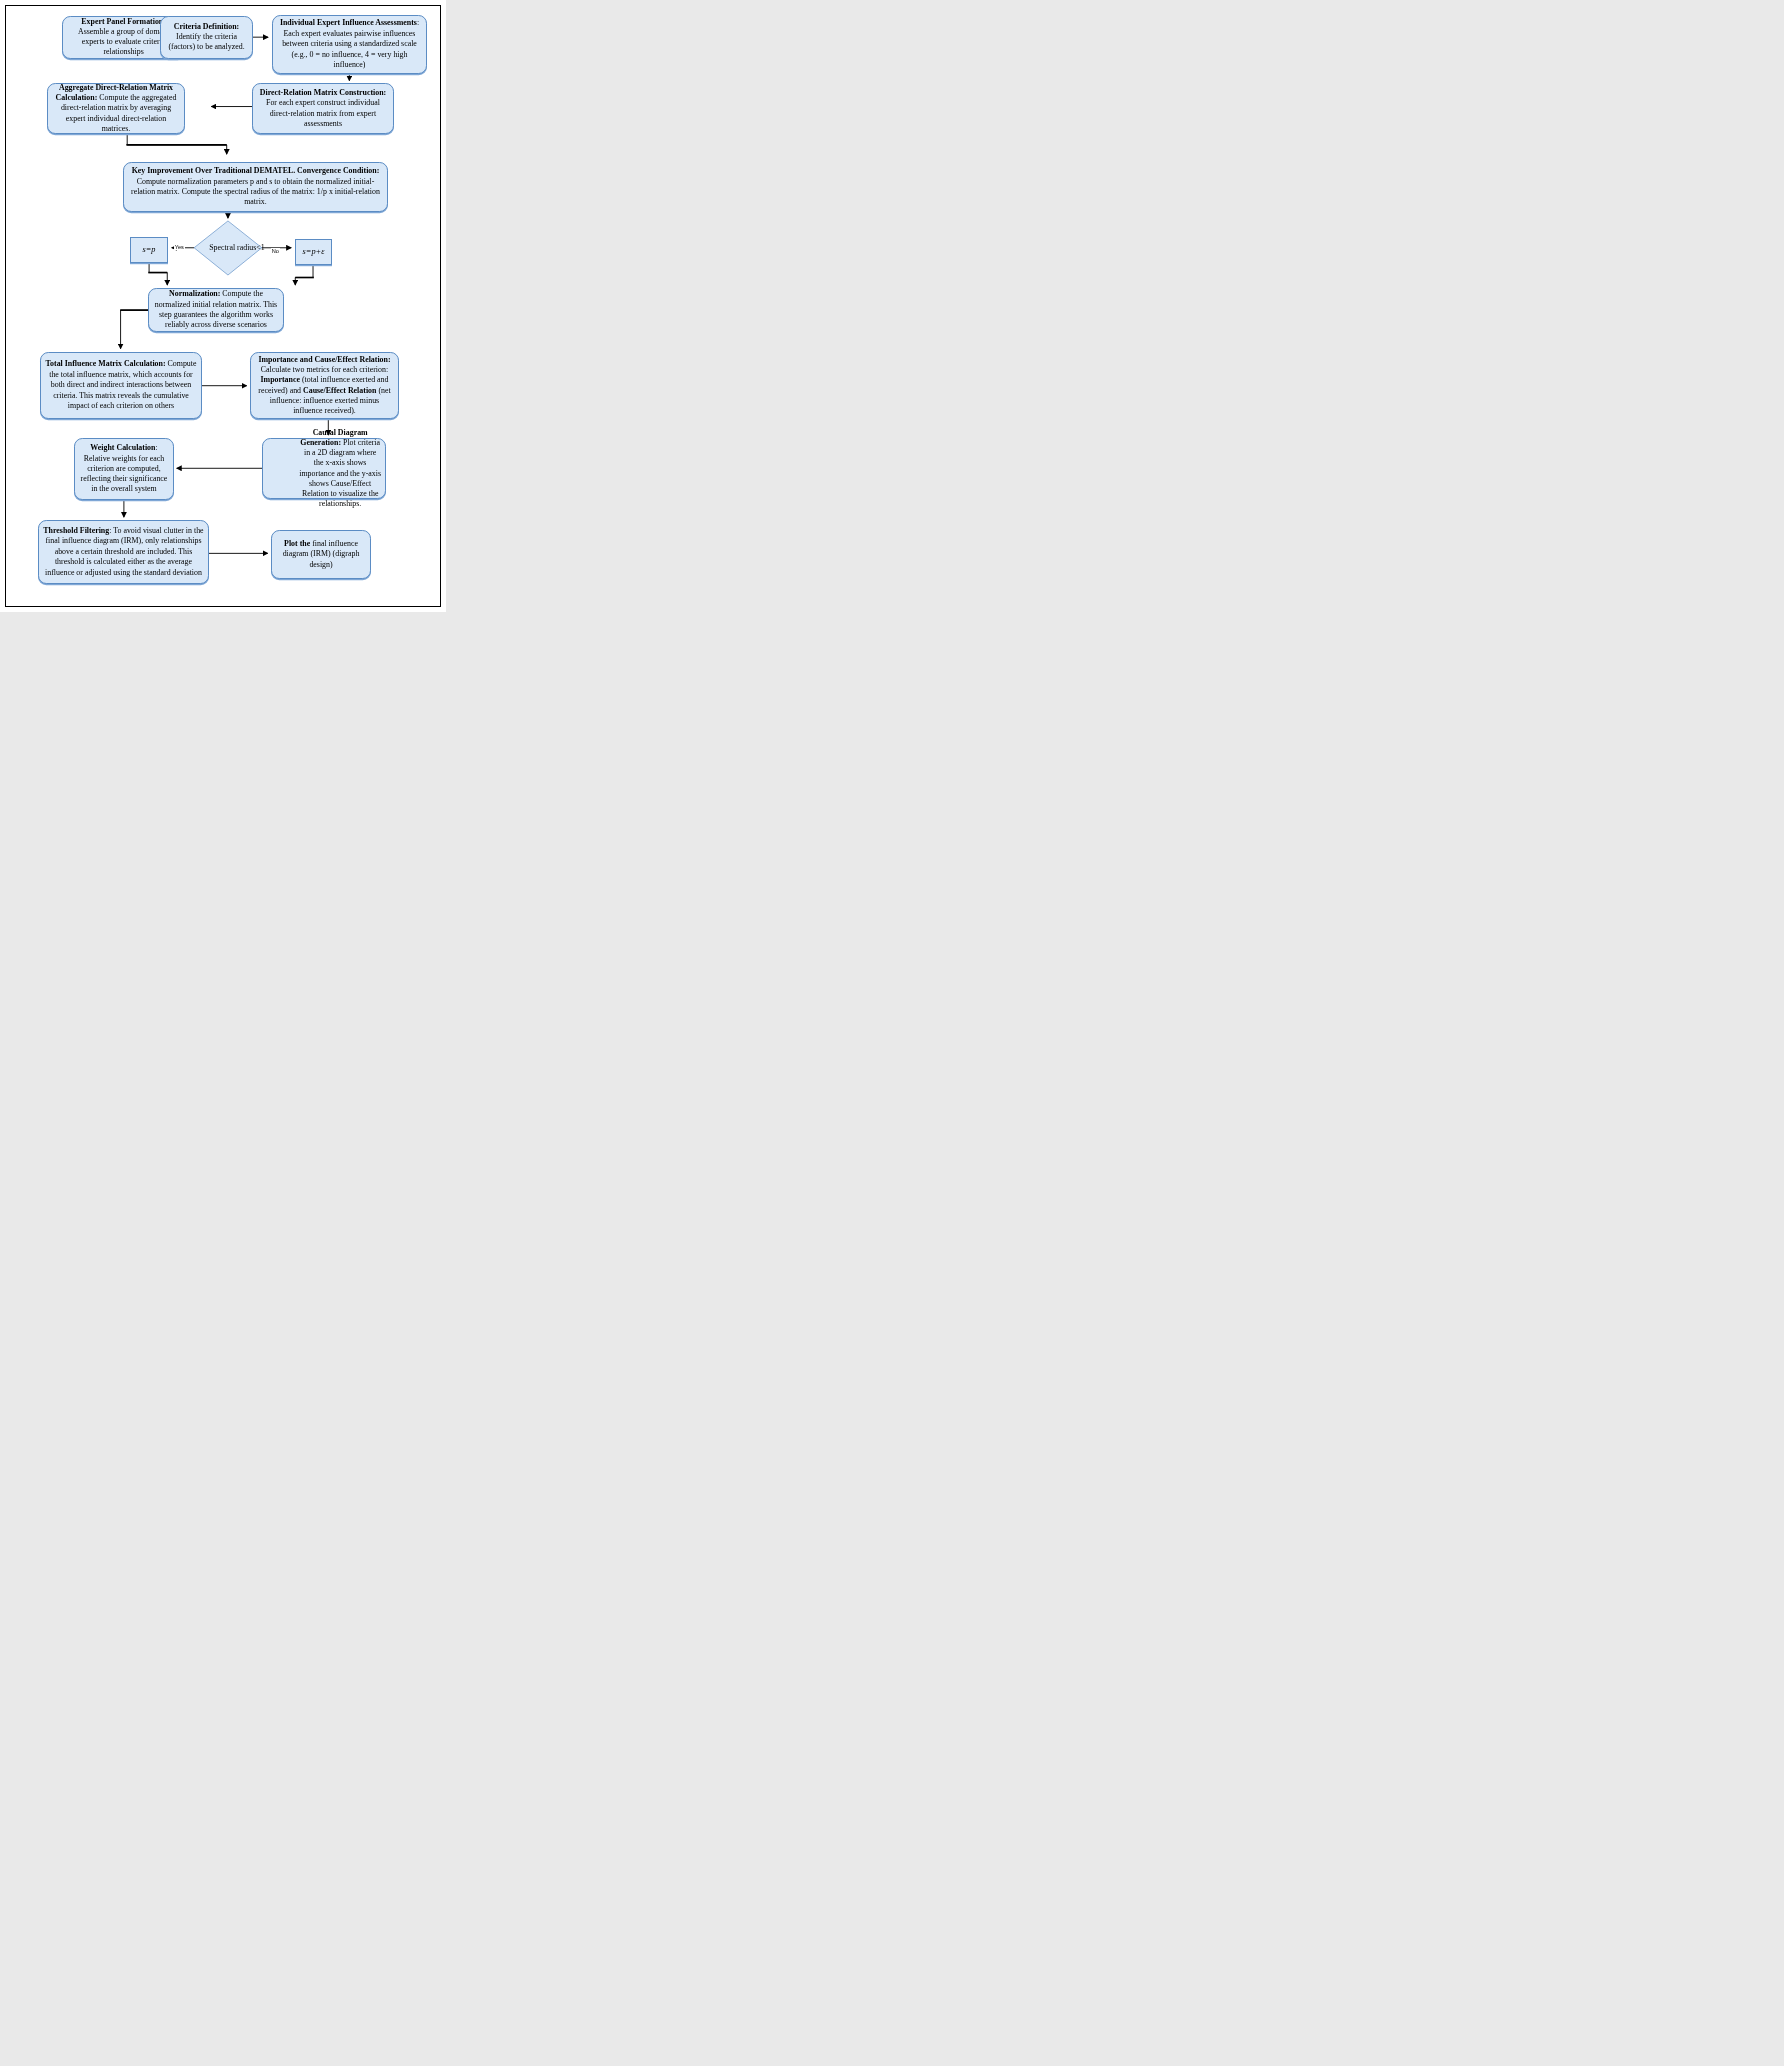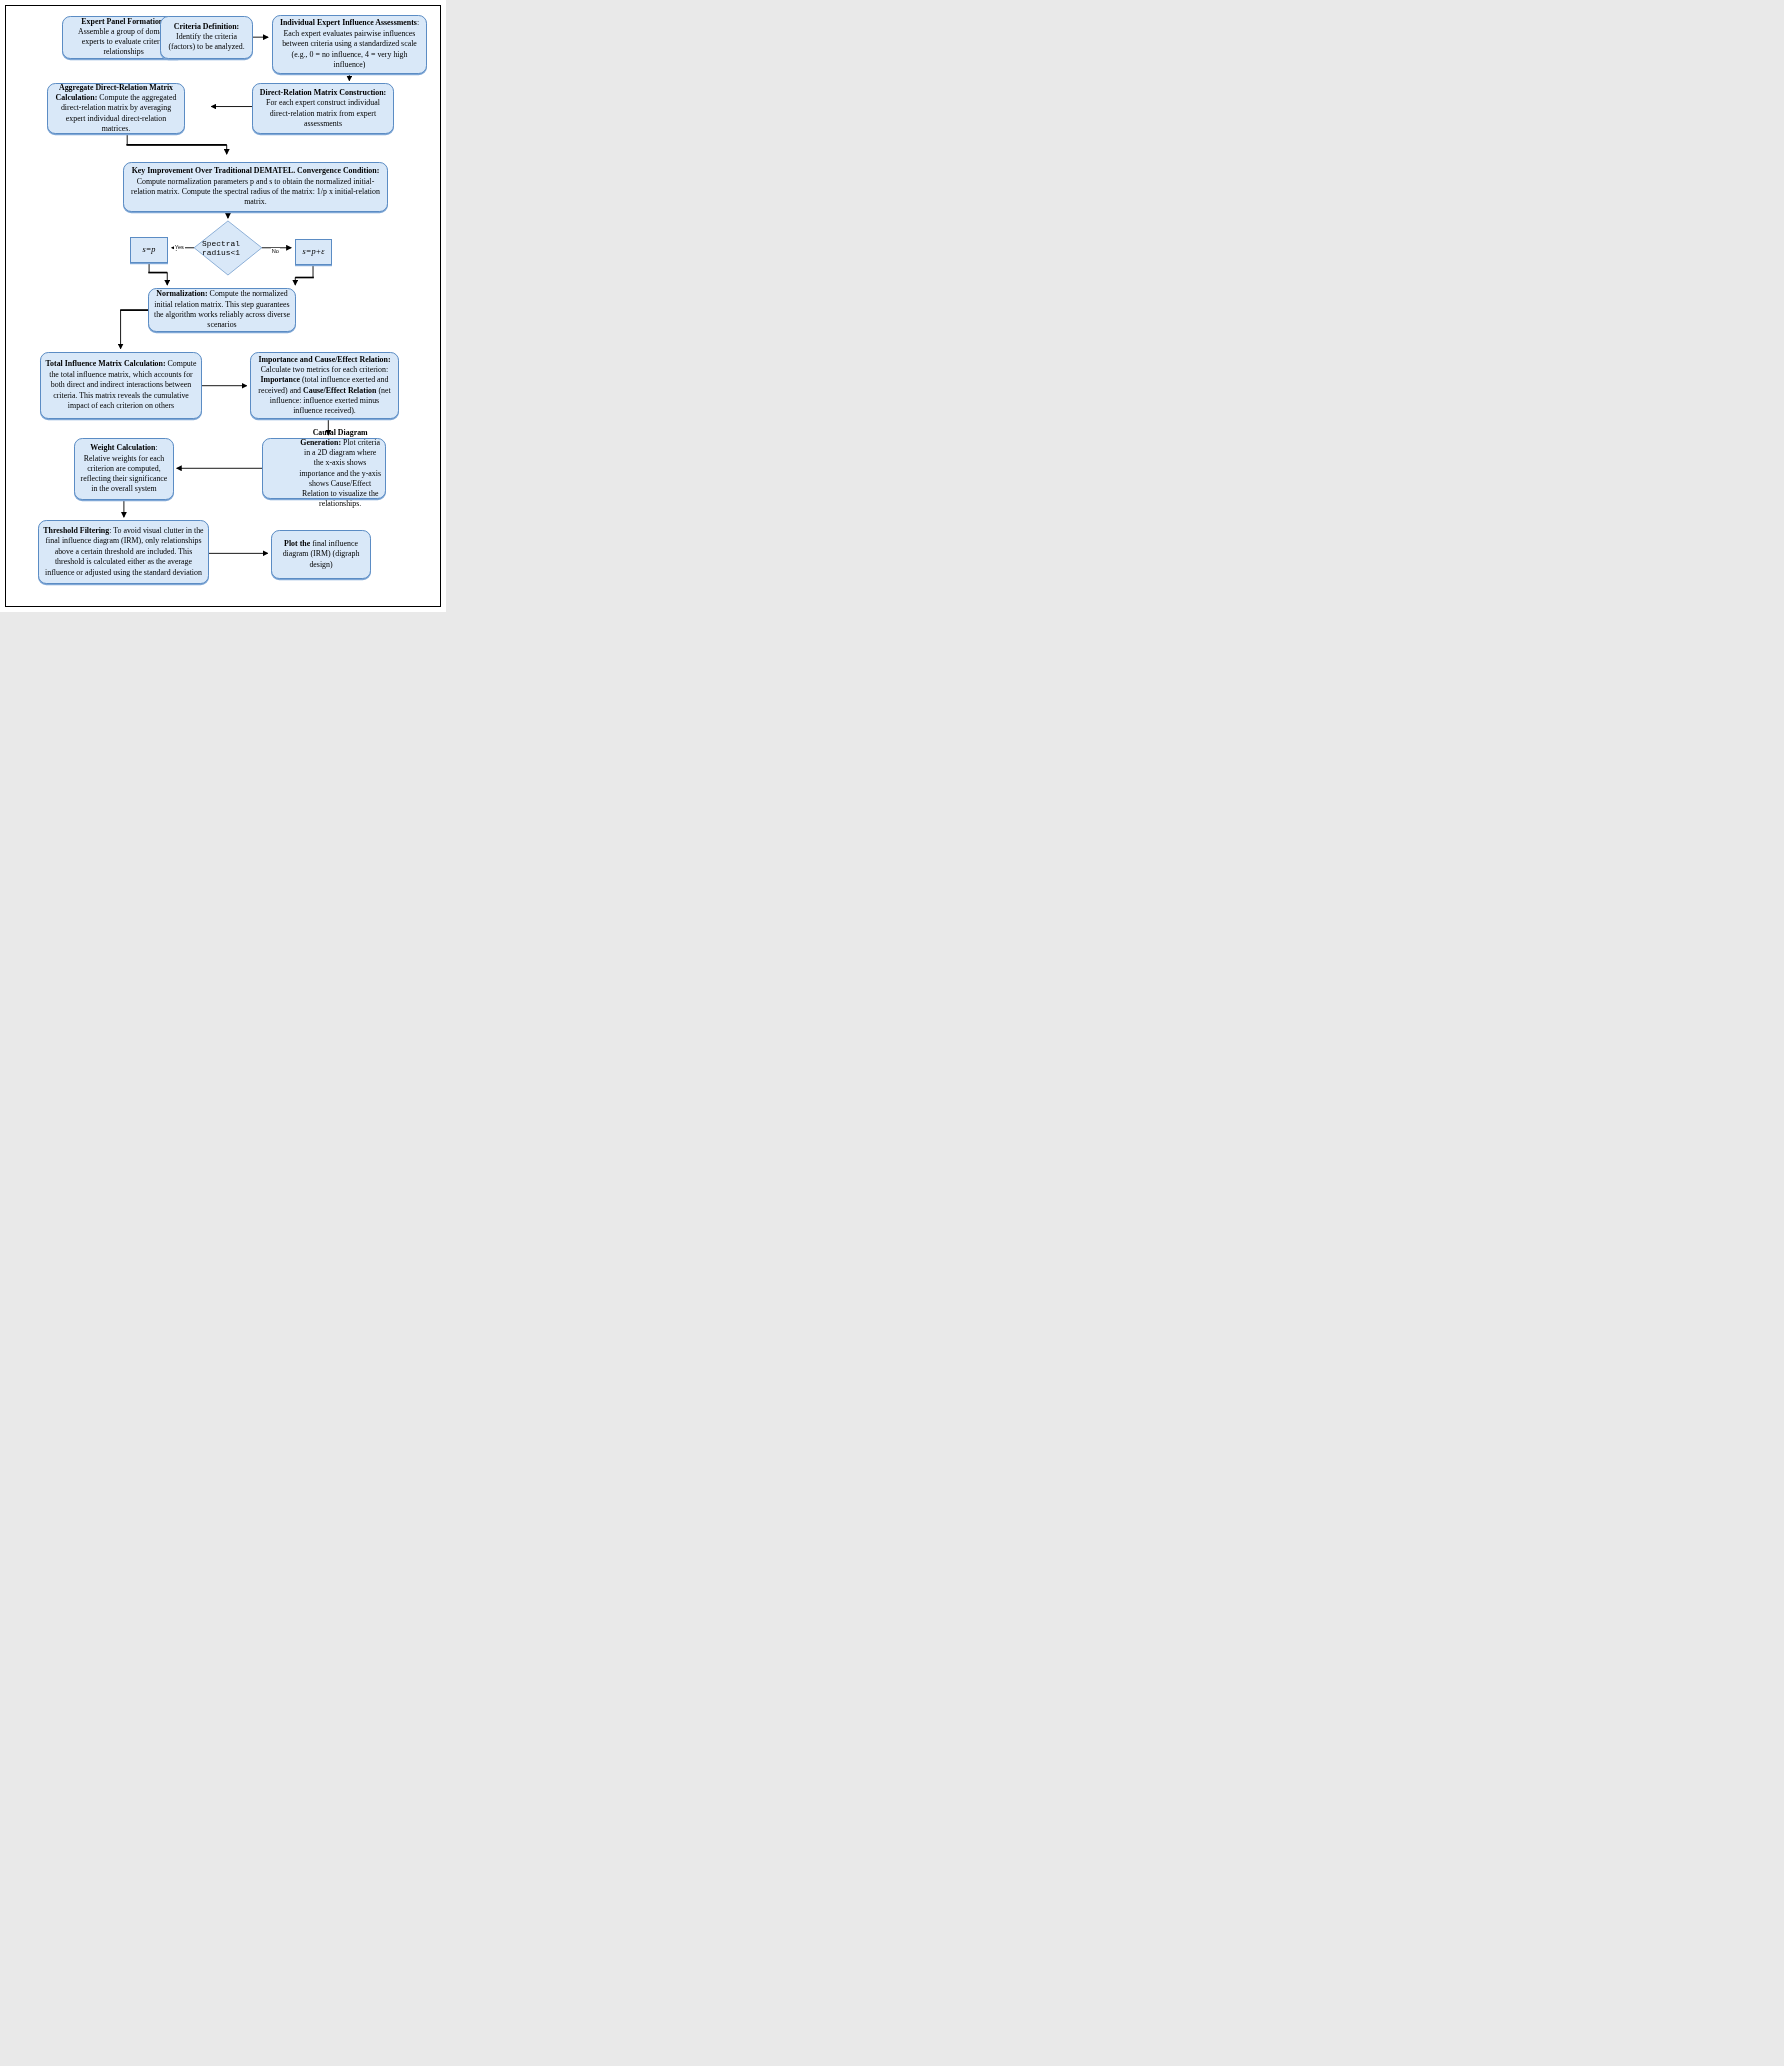--- a/index.html
+++ b/index.html
@@ -79,33 +79,33 @@
       <span><span data-b="1">Aggregate Direct-Relation Matrix Calculation:</span><span> Compute the aggregated direct-relation matrix by averaging expert individual direct-relation matrices.</span></span>
     </div>
   <div class="node" style="left:252px;top:83px;width:142px;height:51px;">
       <span><span data-b="1">Direct-Relation Matrix Construction:</span><span> For each expert construct individual direct-relation matrix from expert assessments</span></span>
     </div>
 
   <div class="node" style="left:95px;top:162px;width:265px;height:50px;margin-left:28px;">
       <span><span data-b="1">Key Improvement Over Traditional DEMATEL. Convergence Condition:</span><span> Compute normalization parameters p and s to obtain the normalized initial-relation matrix. Compute the spectral radius of the matrix: 1/p x initial-relation matrix.</span></span>
     </div>
 
-  <div class="diamond-label" style="left:186px;top:242px;width:70px;height:11.6px;font-family:Liberation Mono, monospace;">Spectral radius&lt;1</div>
+  <div class="diamond-label" style="left:202px;top:242px;width:70px;height:11.6px;">Spectral radius&lt;1</div>
 
   <div class="node square" style="left:130px;top:237px;width:38px;height:26px;">
       <span><span data-i="1">s=p</span></span>
     </div>
   <div class="node square" style="left:295px;top:239px;width:37px;height:26px;">
       <span><span data-i="1">s=p+ε</span></span>
     </div>
 
   <div class="edge-label" style="left:174px;top:244px;">Yes</div>
   <div class="edge-label" style="left:271px;top:248px;">No</div>
 
-  <div class="node" style="left:148px;top:288px;width:148px;height:44px;">
+  <div class="node" style="left:148px;top:288px;width:136px;height:44px;">
       <span><span data-b="1">Normalization:</span><span> Compute the normalized initial relation matrix. This step guarantees the algorithm works reliably across diverse scenarios</span></span>
     </div>
 
   <div class="node" style="left:40px;top:352px;width:162px;height:67px;line-height:1.34;">
       <span><span data-b="1">Total Influence Matrix Calculation:</span><span> Compute the total influence matrix, which accounts for both direct and indirect interactions between criteria. This matrix reveals the cumulative impact of each criterion on others</span></span>
     </div>
   <div class="node" style="left:250px;top:352px;width:149px;height:67px;line-height:1.3;">
       <span><span data-b="1">Importance and Cause/Effect Relation:</span><span> Calculate two metrics for each criterion: </span><span data-b="1">Importance</span><span> (total influence exerted and received) and </span><span data-b="1">Cause/Effect Relation</span><span> (net influence: influence exerted minus influence received).</span></span>
     </div>
 

